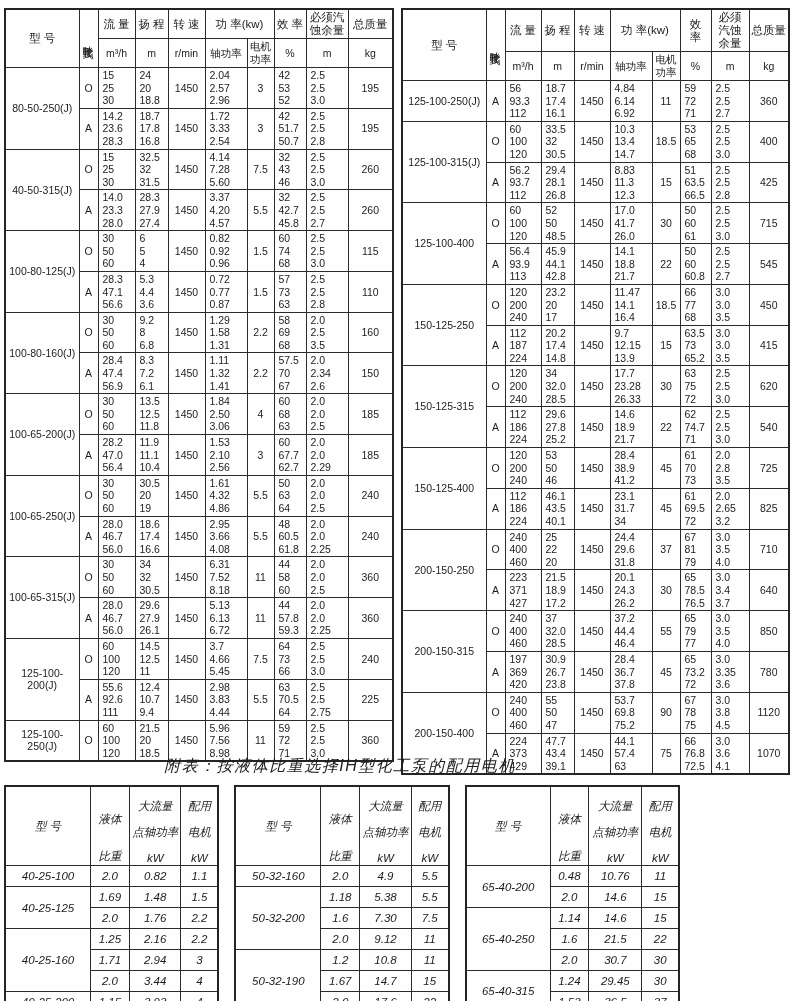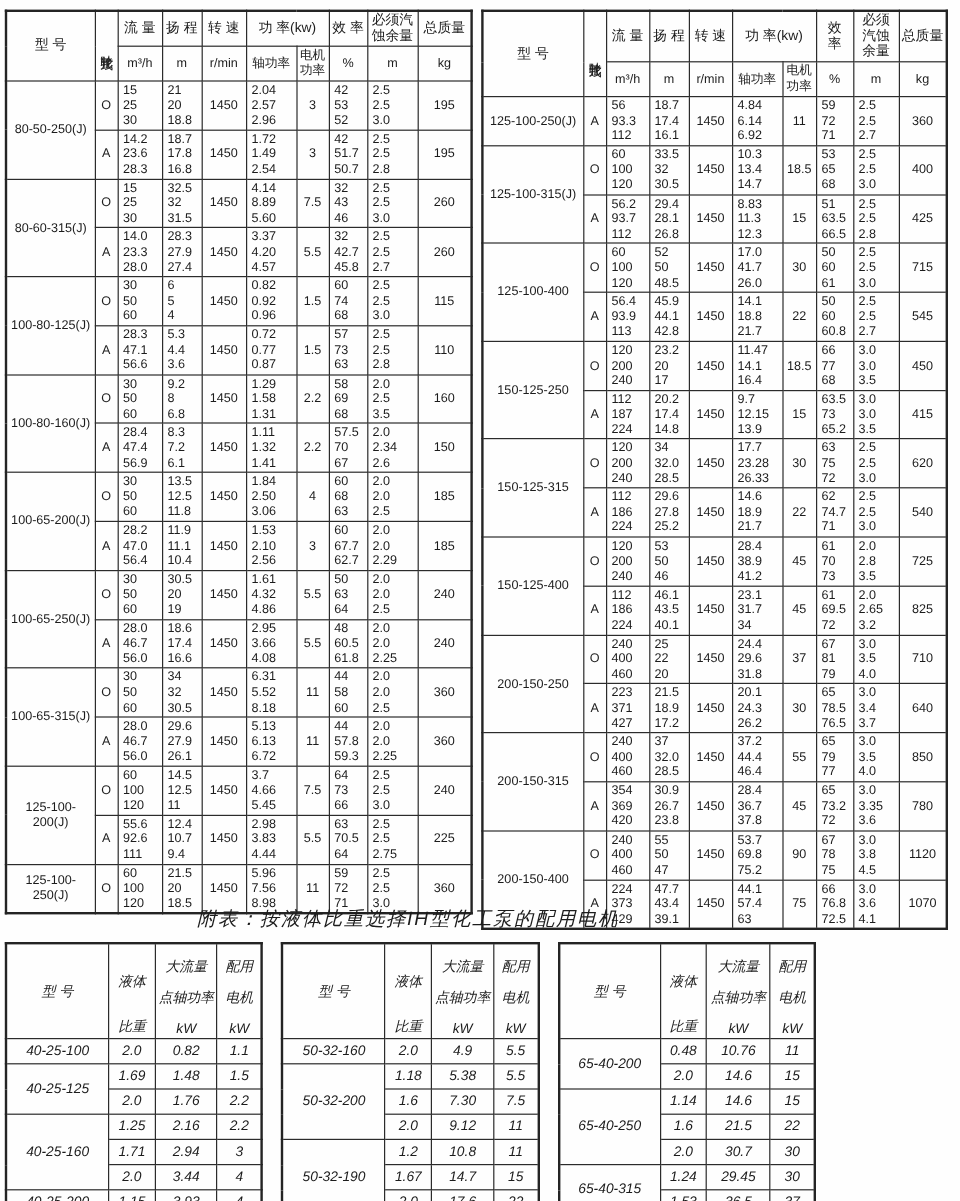--- a/index.html
+++ b/index.html
@@ -95,21 +95,21 @@
           <tbody>
             <tr>
               <td class="td-model" rowspan="2">80-50-250(J)</td>
               <td class="ctr">O</td>
               <td class="num">
                 <div>15</div>
                 <div>25</div>
                 <div>30</div>
               </td>
               <td class="num">
-                <div>21</div>
+                <div>24</div>
                 <div>20</div>
                 <div>18.8</div>
               </td>
               <td class="ctr">1450</td>
               <td class="num">
                 <div>2.04</div>
                 <div>2.57</div>
                 <div>2.96</div>
               </td>
               <td class="ctr">3</td>
@@ -133,53 +133,53 @@
                 <div>28.3</div>
               </td>
               <td class="num">
                 <div>18.7</div>
                 <div>17.8</div>
                 <div>16.8</div>
               </td>
               <td class="ctr">1450</td>
               <td class="num">
                 <div>1.72</div>
-                <div>1.49</div>
+                <div>3.33</div>
                 <div>2.54</div>
               </td>
               <td class="ctr">3</td>
               <td class="num">
                 <div>42</div>
                 <div>51.7</div>
                 <div>50.7</div>
               </td>
               <td class="num">
                 <div>2.5</div>
                 <div>2.5</div>
                 <div>2.8</div>
               </td>
               <td class="ctr">195</td>
             </tr>
             <tr>
-              <td class="td-model" rowspan="2">80-60-315(J)</td>
+              <td class="td-model" rowspan="2">40-50-315(J)</td>
               <td class="ctr">O</td>
               <td class="num">
                 <div>15</div>
                 <div>25</div>
                 <div>30</div>
               </td>
               <td class="num">
                 <div>32.5</div>
                 <div>32</div>
                 <div>31.5</div>
               </td>
               <td class="ctr">1450</td>
               <td class="num">
                 <div>4.14</div>
-                <div>8.89</div>
+                <div>7.28</div>
                 <div>5.60</div>
               </td>
               <td class="ctr">7.5</td>
               <td class="num">
                 <div>32</div>
                 <div>43</div>
                 <div>46</div>
               </td>
               <td class="num">
                 <div>2.5</div>
@@ -480,21 +480,21 @@
                 <div>60</div>
               </td>
               <td class="num">
                 <div>34</div>
                 <div>32</div>
                 <div>30.5</div>
               </td>
               <td class="ctr">1450</td>
               <td class="num">
                 <div>6.31</div>
-                <div>5.52</div>
+                <div>7.52</div>
                 <div>8.18</div>
               </td>
               <td class="ctr">11</td>
               <td class="num">
                 <div>44</div>
                 <div>58</div>
                 <div>60</div>
               </td>
               <td class="num">
                 <div>2.0</div>
@@ -1110,21 +1110,21 @@
               <td class="num">
                 <div>3.0</div>
                 <div>3.5</div>
                 <div>4.0</div>
               </td>
               <td class="ctr">850</td>
             </tr>
             <tr>
               <td class="ctr">A</td>
               <td class="num">
-                <div>354</div>
+                <div>197</div>
                 <div>369</div>
                 <div>420</div>
               </td>
               <td class="num">
                 <div>30.9</div>
                 <div>26.7</div>
                 <div>23.8</div>
               </td>
               <td class="ctr">1450</td>
               <td class="num">

